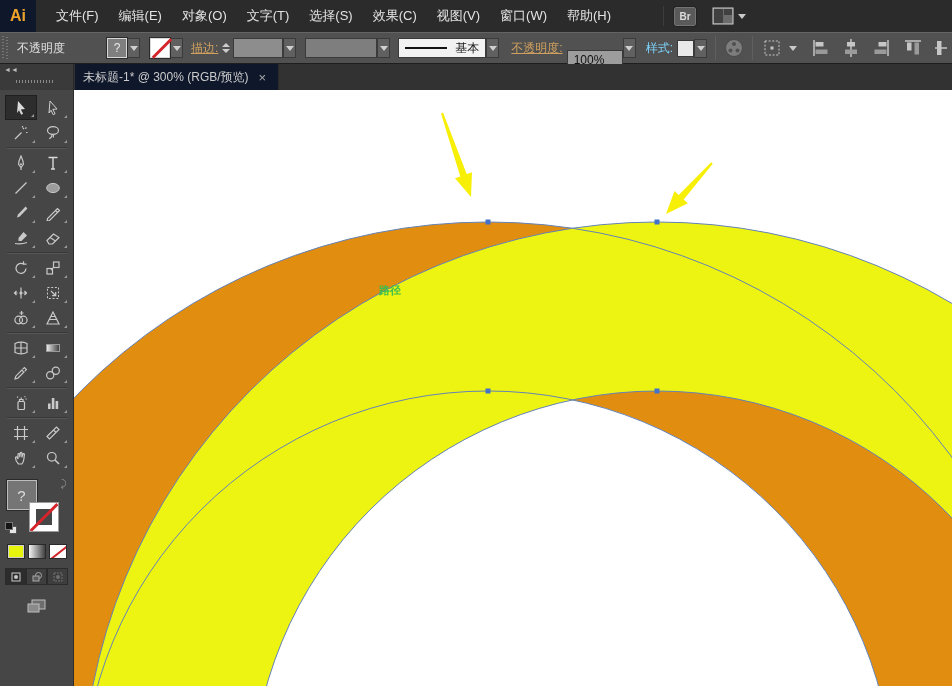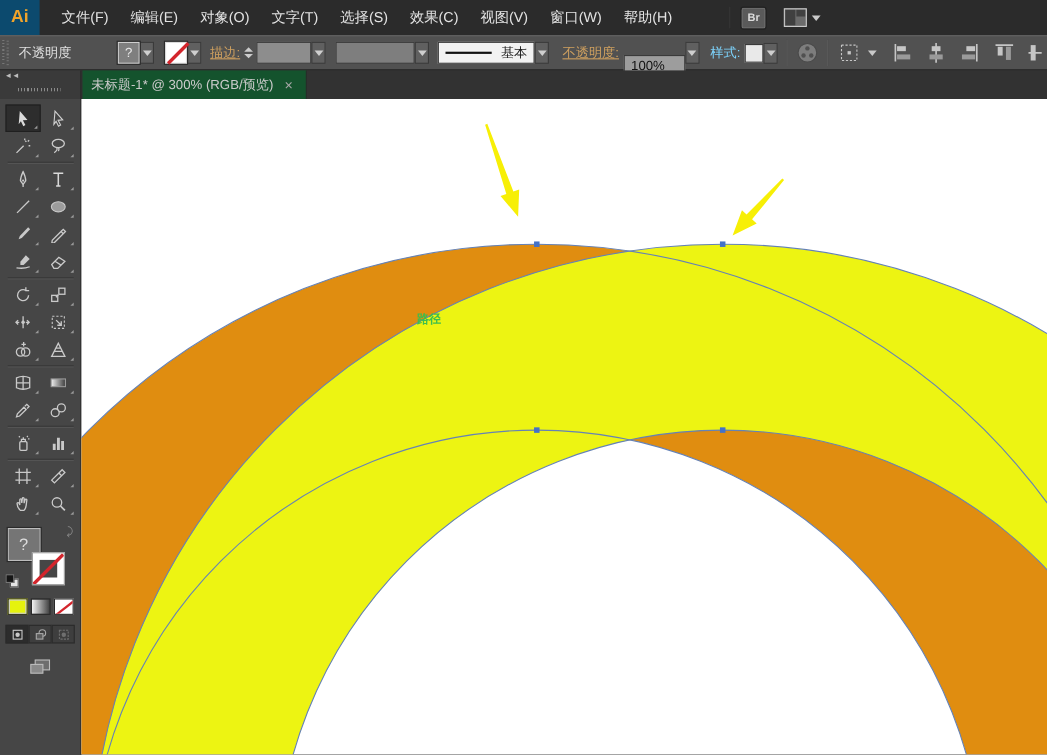--- a/index.html
+++ b/index.html
@@ -2,21 +2,21 @@
 <html><head>
 <meta charset="utf-8">
 <style>
   * { margin:0; padding:0; box-sizing:border-box; }
   html,body { width:952px; height:686px; overflow:hidden; background:#282828;
     font-family:"Liberation Sans","DejaVu Sans",sans-serif; }
   #app { width:952px; height:686px; display:flex; flex-direction:column; }
 
   
   .menubar { height:32px; background:#2b2b2b; display:flex; align-items:center; flex:0 0 32px; }
-  .ai-logo { width:36px; height:32px; background:#0c4a6e; color:#efa32b; font-weight:bold;
+  .ai-logo { width:36px; height:32px; background:#0f172a; color:#efa32b; font-weight:bold;
     font-size:16px; display:flex; align-items:center; justify-content:center; }
   .menus { display:flex; margin-left:10px; }
   .menu-item { color:#e3e3e3; font-size:13px; padding:7px 10px; cursor:default; }
   .vsep { width:1px; height:20px; background:#1a1a1a; border-right:1px solid #3d3d3d; margin:0 10px; }
   .br-btn { width:22px; height:19px; background:#5a5a5a; border:1px solid #747474; outline:1px solid #222;
     color:#dcdcdc; font-size:10px; font-weight:bold; border-radius:2px; text-align:center; line-height:17px; }
   .ws-switch { display:flex; align-items:center; margin-left:16px; }
   .caret { width:0; height:0; border-left:4px solid transparent; border-right:4px solid transparent;
     border-top:5px solid #c9c9c9; margin-left:4px; }
 
@@ -51,21 +51,21 @@
   .style-box { width:17px; height:17px; background:#e9e9e9; border:1px solid #3a3a3a; }
   .cb-sep { width:1px; height:24px; background:#3c3c3c; border-right:1px solid #5f5f5f; margin:0 8px; }
   .icon-btn { display:flex; align-items:center; justify-content:center; }
 
   
   .tabbar { height:26px; background:#323232; display:flex; flex:0 0 26px; }
   .dock-head { width:74px; height:26px; background:#3a3a3a; border-right:1px solid #272727; position:relative; }
   .collapse-arrows { position:absolute; left:4px; top:2px; color:#bdbdbd; font-size:7px; letter-spacing:0px; }
   .panel-grip { position:absolute; left:16px; right:18px; top:16px; height:3px;
     background-image:repeating-linear-gradient(90deg,#8a8a8a 0 1px,transparent 1px 3px); }
-  .doc-tab { margin-left:1px; width:204px; background:#14532d; display:flex; align-items:center;
+  .doc-tab { margin-left:1px; width:204px; background:#0f172a; display:flex; align-items:center;
     color:#cbcbcb; font-size:12px; padding:0 8px; border-right:1px solid #2a2a2a; }
   .tab-close { margin-left:10px; color:#a8a8a8; font-size:13px; line-height:1; }
 
   
   .main { flex:1; display:flex; }
   .toolpanel { width:74px; background:#464646; border-right:1px solid #2c2c2c; padding-top:5px; position:relative; }
   .tool-grid { display:grid; grid-template-columns:32px 32px; justify-content:center; }
   .tool-cell { width:32px; height:25px; display:flex; align-items:center; justify-content:center; position:relative; }
   .tool-cell.active { background:#2d2d2d; border:1px solid #1f1f1f; }
   .tool-cell .subtri { position:absolute; right:2px; bottom:2px; width:0; height:0;

